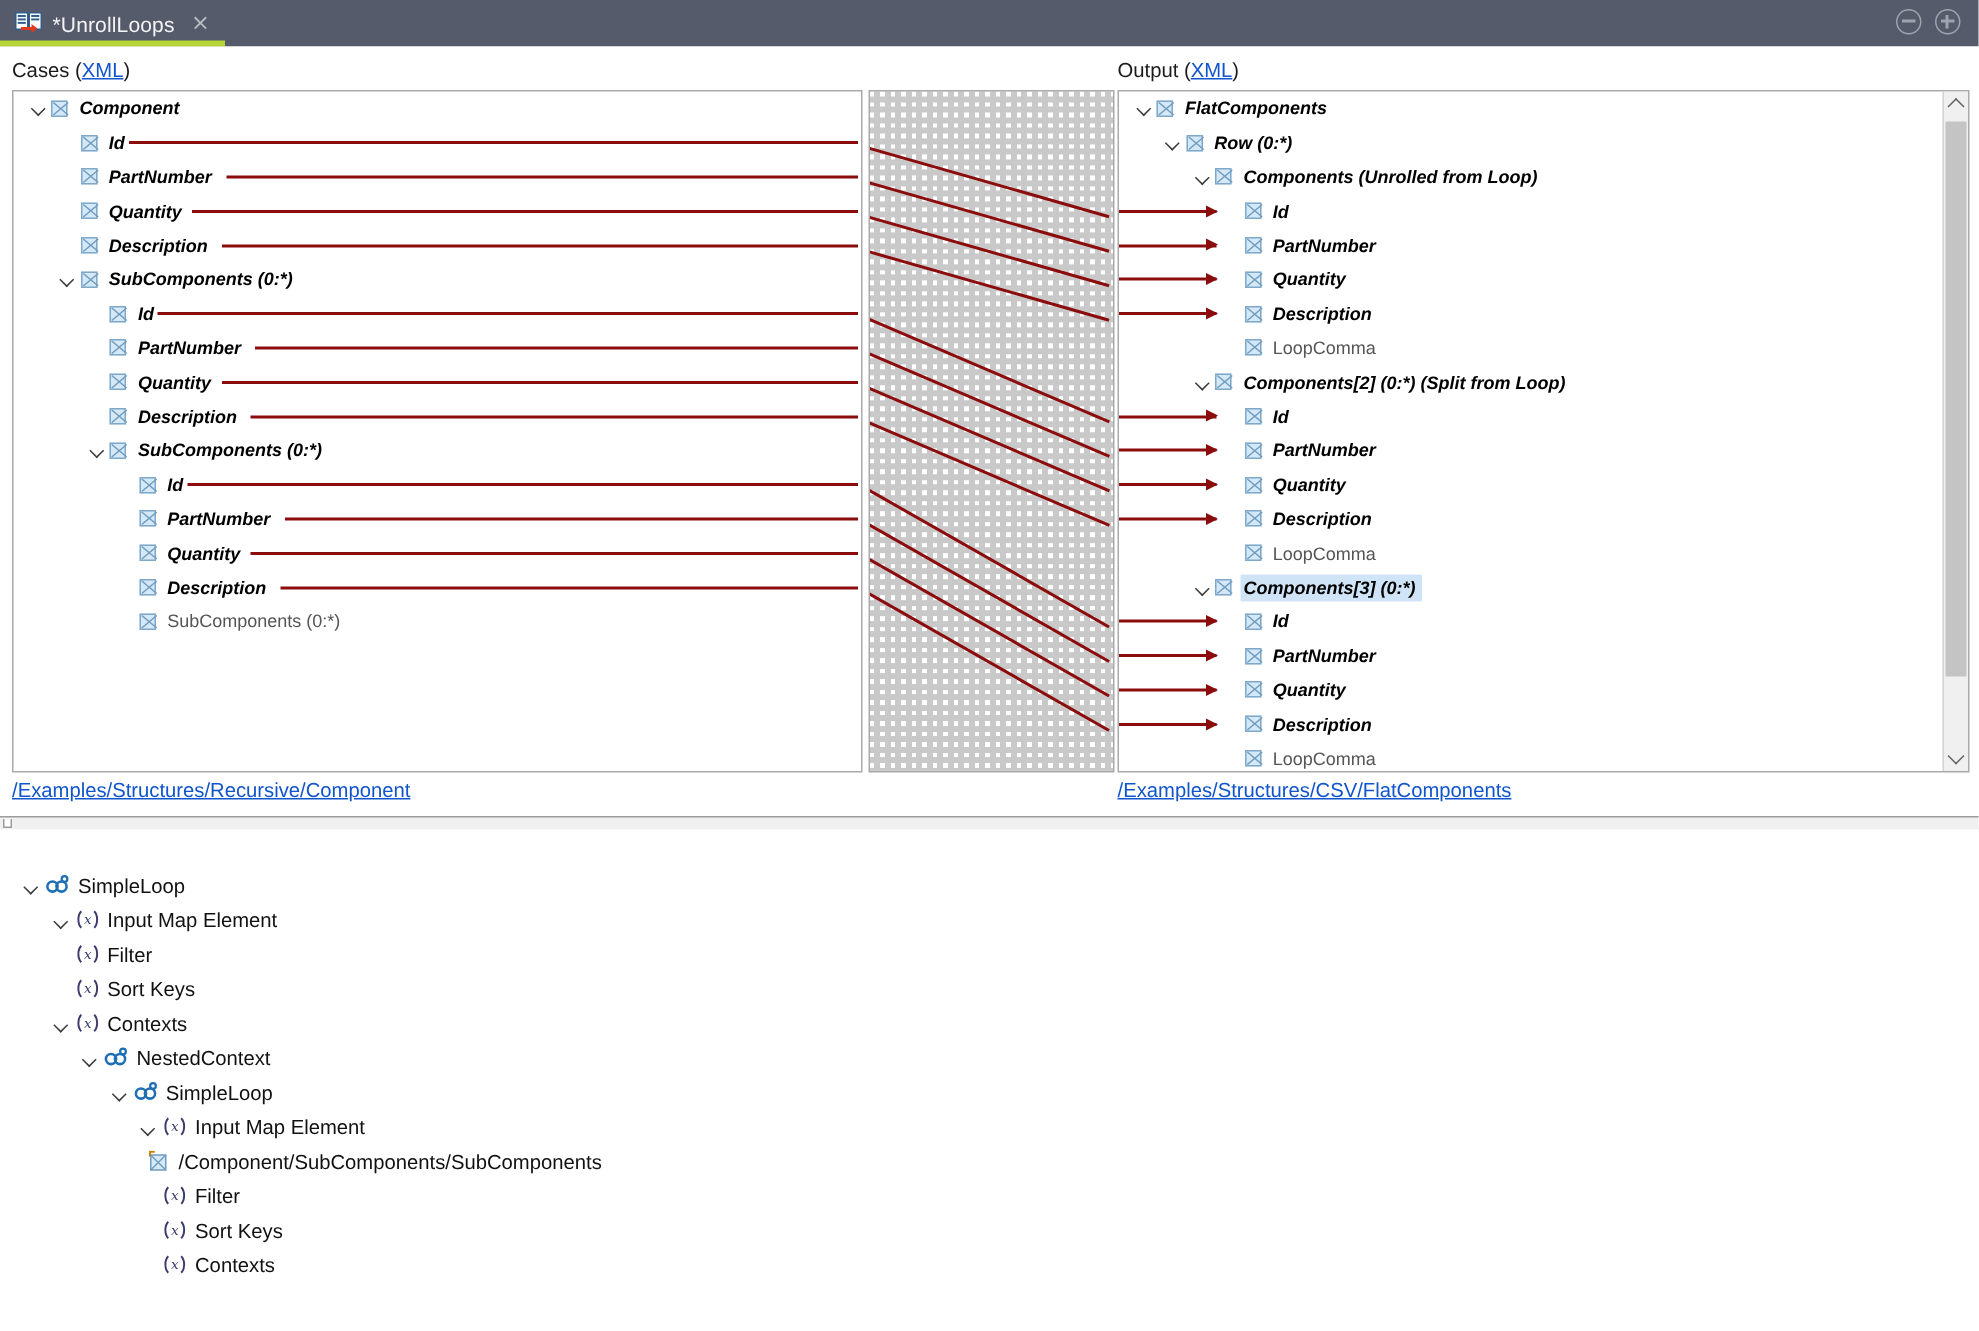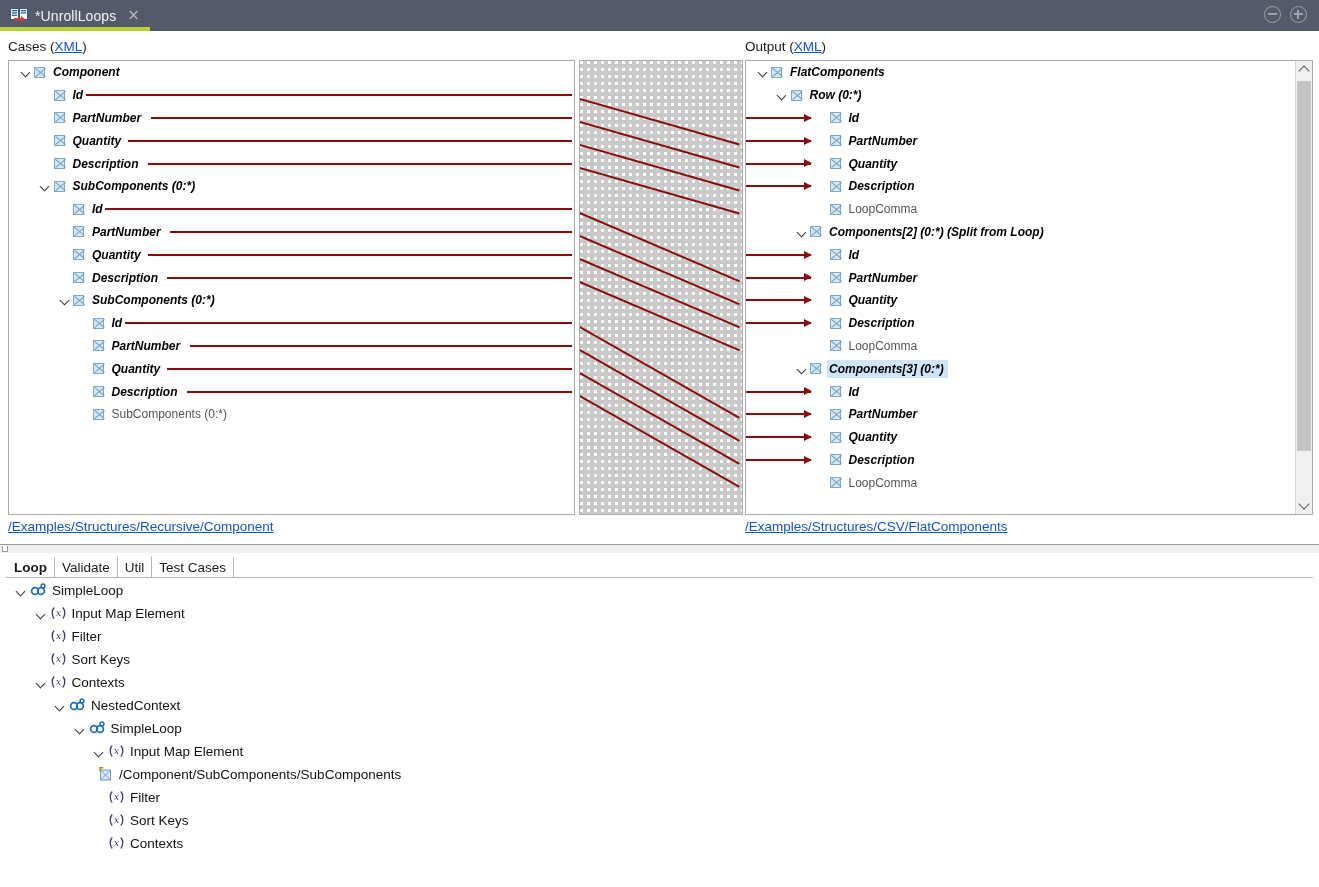--- a/index.html
+++ b/index.html
@@ -308,20 +308,25 @@
         <div class="row" style="padding-left: 10px;">
           <span class="chev"></span>
           <span class="cbx"></span>
           <span class="lbl-wrap"><span class="lbl mapped">FlatComponents</span></span>
         </div>
         <div class="row" style="padding-left: 29.5px;">
           <span class="chev"></span>
           <span class="cbx"></span>
           <span class="lbl-wrap"><span class="lbl mapped">Row (0:*)</span></span>
         </div>
+        <div class="row" style="padding-left: 49px;">
+          <span class="chev"></span>
+          <span class="cbx"></span>
+          <span class="lbl-wrap"><span class="lbl mapped">Components (Unrolled from Loop)</span></span>
+        </div>
         <div class="row" style="padding-left: 68.5px;">
           <span class="chev none"></span>
           <span class="cbx"></span>
           <span class="lbl-wrap"><span class="lbl mapped">Id</span></span>
           <span class="arrow-in" style="left: 0px; width: 64.5px;"></span>
         </div>
         <div class="row" style="padding-left: 68.5px;">
           <span class="chev none"></span>
           <span class="cbx"></span>
           <span class="lbl-wrap"><span class="lbl mapped">PartNumber</span></span>
@@ -424,26 +429,20 @@
     </div>
   </div>
 
   <div class="path-link" style="left:8px;top:488px;">/Examples/Structures/Recursive/Component</div>
   <div class="path-link" style="left:745px;top:488px;">/Examples/Structures/CSV/FlatComponents</div>
 </div>
 
 <div class="splitter"></div>
 
 <div class="bottom">
-  <div class="tabstrip" id="btabs">
-      <div class="btab active">Loop</div>
-      <div class="btab">Validate</div>
-      <div class="btab">Util</div>
-      <div class="btab">Test Cases</div>
-    </div>
   <div class="btree" id="btree">
       <div class="brow" style="padding-left: 14px;">
         <span class="bchev"></span>
         <span class="ic"><svg width="17" height="14" viewBox="0 0 17 14">
             <circle cx="5" cy="8" r="3.4" fill="none" stroke="#1f6fb5" stroke-width="1.7"></circle>
             <circle cx="11" cy="8" r="3.4" fill="none" stroke="#1f6fb5" stroke-width="1.7"></circle>
             <circle cx="13" cy="3" r="1.9" fill="none" stroke="#1f6fb5" stroke-width="1.5"></circle>
           </svg></span>
         <span class="lbl">SimpleLoop</span>
       </div>

